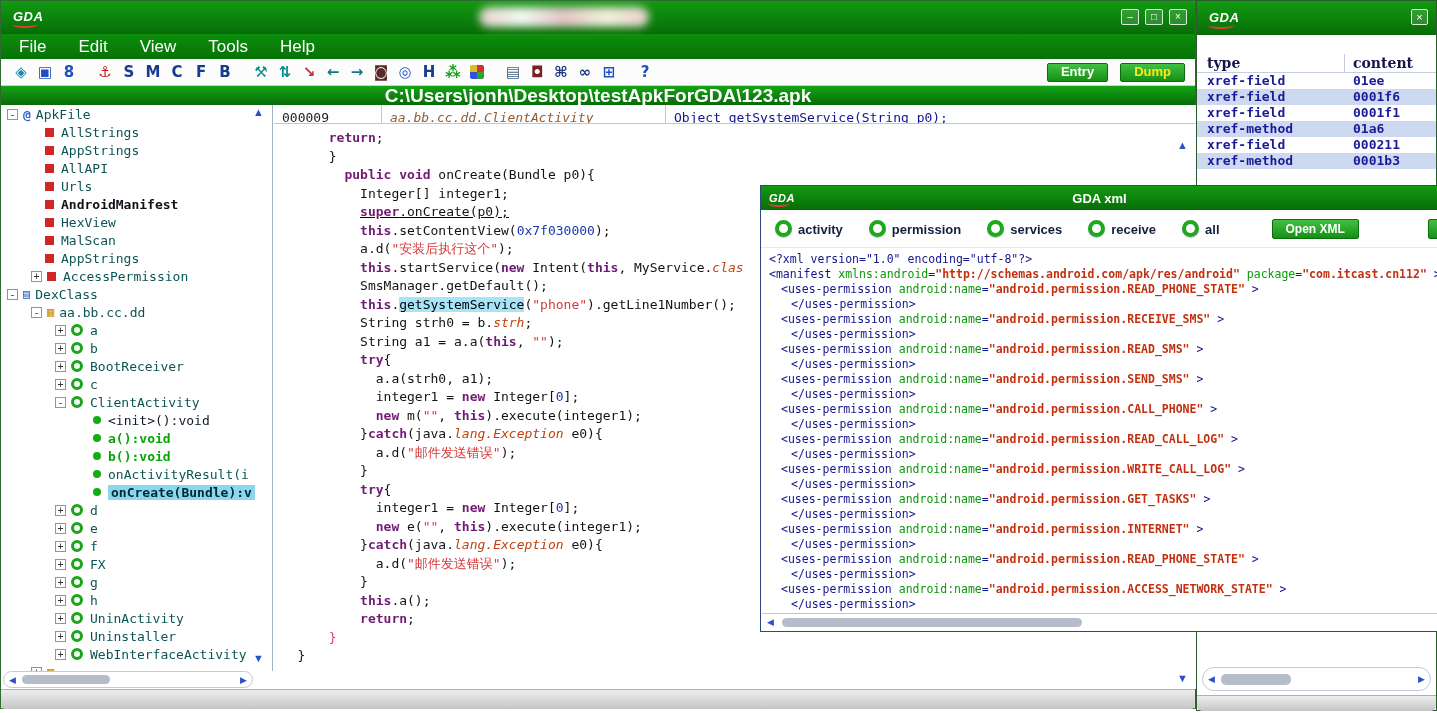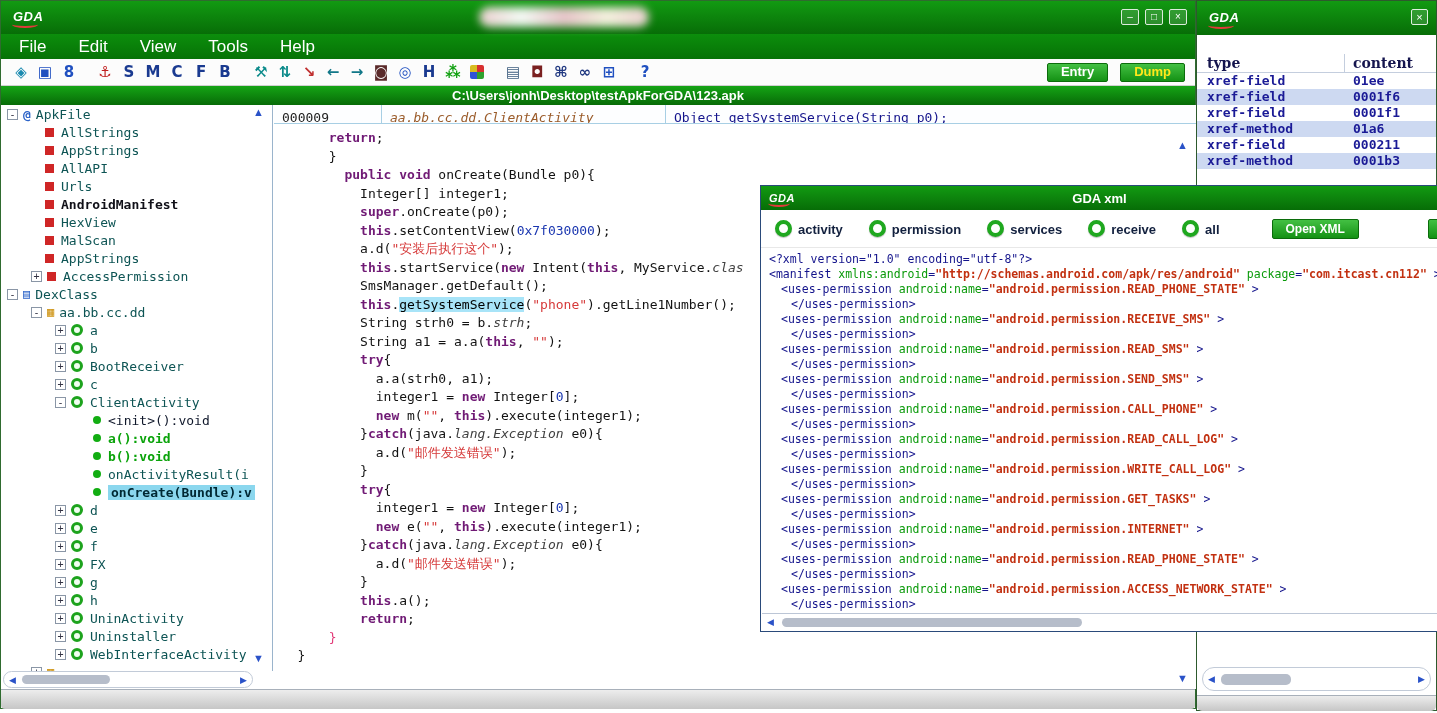--- a/index.html
+++ b/index.html
@@ -22,21 +22,21 @@
 .menu-item{color:#fff;font-size:17px;padding:0 22px 0 10px;cursor:pointer;}
 .toolbar{height:27px;background:#fcfcfc;border-bottom:1px solid #d0d0d0;display:flex;align-items:center;padding:0 8px;}
 .tb-icon{width:24px;flex:none;text-align:center;font-size:15px;font-weight:bold;cursor:pointer;font-family:"DejaVu Sans",sans-serif;line-height:24px;}
 .tb-icon.gap{margin-left:12px;}
 .tb-icon.quad{width:14px;height:14px;line-height:14px;margin:0 5px;border-radius:2px;
  background:conic-gradient(#d83030 0 25%,#2fa22f 0 50%,#2f52d8 0 75%,#d8bc20 0);}
 .tb-btn{height:19px;padding:0 13px;background:linear-gradient(#43c043,#149114);border:1px solid #0b6c0b;border-radius:2px;
  color:#fff;font-weight:bold;font-size:13px;line-height:16px;cursor:pointer;flex:none;}
 #entry-btn{margin-left:auto;}
 #dump-btn{color:#ffe81a;margin-left:12px;margin-right:2px;}
-.pathbar{height:19px;background:linear-gradient(#15a415,#076b07);color:#fff;font-weight:bold;font-size:13px;text-align:center;line-height:19px;white-space:nowrap;overflow:hidden;}
+.pathbar{height:19px;background:linear-gradient(#15a415,#076b07);color:#fff;font-weight:bold;font-size:19px;text-align:center;line-height:19px;white-space:nowrap;overflow:hidden;}
 
 
 .tree-panel{position:absolute;left:0;top:104px;width:272px;height:566px;border-right:1px solid #9ab4cc;overflow:hidden;background:#fff;}
 .t-row{display:flex;align-items:center;height:18px;white-space:nowrap;font-family:"DejaVu Sans Mono",monospace;cursor:pointer;}
 .t-exp{width:11px;height:11px;flex:none;border:1px solid #8a96a6;color:#334;font-size:10px;line-height:9px;text-align:center;background:#fff;margin-right:5px;font-family:"DejaVu Sans Mono",monospace;}
 .t-spacer{width:14px;flex:none;}
 .t-ico{flex:none;margin-right:7px;display:inline-block;}
 .t-ico-red{width:9px;height:9px;background:#cf2626;}
 .t-ico-cls{width:12px;height:12px;border:3px solid #1da31d;border-radius:50%;background:#f2fff2;}
 .t-ico-dot{width:8px;height:8px;border-radius:50%;background:#12ad12;}
@@ -67,21 +67,21 @@
 .code-head{height:19px;display:flex;border-bottom:1px solid #a8cfe4;background:#fdfeff;}
 .ch-cell{border-right:1px solid #a8cfe4;padding:5px 8px;font-family:"DejaVu Sans Mono",monospace;font-size:13px;white-space:nowrap;overflow:hidden;}
 .ch-addr{width:108px;color:#222;}
 .ch-class{width:284px;color:#9a5b2a;font-style:italic;}
 .ch-sig{flex:1;color:#14148c;border-right:none;}
 #code-lines{padding-top:5px;}
 .c-line{white-space:pre;height:18.5px;font-family:"DejaVu Sans Mono",monospace;font-size:13px;line-height:18.5px;}
 .c-k{color:#701a75;font-weight:bold;}
 .c-s{color:#d63a3a;}
 .c-n{color:#1a36b0;}
-.c-i{color:#404040;font-style:italic;}
+.c-i{color:#c2410c;font-style:italic;}
 .c-h{background:#a8e4f8;}
 .c-r{color:#e23a78;}
 .c-p{color:#121212;}
 
 
 #xref-win{left:1196px;top:0;width:241px;height:711px;border:1px solid #2d5a2d;}
 #xref-win>.titlebar{height:34px;padding:0 8px;}
 .close-box{position:absolute;right:8px;top:8px;width:17px;height:16px;border:1px solid #e0f0e0;background:rgba(255,255,255,.14);
  color:#fff;font-size:11px;line-height:14px;text-align:center;border-radius:2px;cursor:pointer;}
 .x-head{display:flex;height:19px;margin-top:19px;border-bottom:1px solid #c4cede;font-family:"DejaVu Serif",serif;font-weight:bold;color:#15154e;font-size:14px;line-height:18px;}
@@ -346,21 +346,21 @@
     <div class="code-head">
       <div class="ch-cell ch-addr">000009</div>
       <div class="ch-cell ch-class">aa.bb.cc.dd.ClientActivity</div>
       <div class="ch-cell ch-sig">Object getSystemService(String p0);</div>
     </div>
     <div id="code-lines">
         <div class="c-line" style="padding-left: 7ch;"><span class="c-k">return</span><span class="c-p">;</span></div>
         <div class="c-line" style="padding-left: 7ch;"><span class="c-p">}</span></div>
         <div class="c-line" style="padding-left: 9ch;"><span class="c-k">public void </span><span class="c-p">onCreate(Bundle p0){</span></div>
         <div class="c-line" style="padding-left: 11ch;"><span class="c-p">Integer[] integer1;</span></div>
-        <div class="c-line" style="padding-left: 11ch;"><span class="c-k">super</span><span class="c-p">.onCreate(p0);</span></div>
+        <div class="c-line" style="padding-left: 11ch; text-decoration: underline;"><span class="c-k">super</span><span class="c-p">.onCreate(p0);</span></div>
         <div class="c-line" style="padding-left: 11ch;"><span class="c-k">this</span><span class="c-p">.setContentView(</span><span class="c-n">0x7f030000</span><span class="c-p">);</span></div>
         <div class="c-line" style="padding-left: 11ch;"><span class="c-p">a.d(</span><span class="c-s">"安装后执行这个"</span><span class="c-p">);</span></div>
         <div class="c-line" style="padding-left: 11ch;"><span class="c-k">this</span><span class="c-p">.startService(</span><span class="c-k">new</span><span class="c-p"> Intent(</span><span class="c-k">this</span><span class="c-p">, MyService.</span><span class="c-i">clas</span></div>
         <div class="c-line" style="padding-left: 11ch;"><span class="c-p">SmsManager.getDefault();</span></div>
         <div class="c-line" style="padding-left: 11ch;"><span class="c-k">this</span><span class="c-p">.</span><span class="c-h">getSystemService</span><span class="c-p">(</span><span class="c-s">"phone"</span><span class="c-p">).getLine1Number();</span></div>
         <div class="c-line" style="padding-left: 11ch;"><span class="c-p">String strh0 = b.</span><span class="c-i">strh</span><span class="c-p">;</span></div>
         <div class="c-line" style="padding-left: 11ch;"><span class="c-p">String a1 = a.a(</span><span class="c-k">this</span><span class="c-p">, </span><span class="c-s">""</span><span class="c-p">);</span></div>
         <div class="c-line" style="padding-left: 11ch;"><span class="c-k">try</span><span class="c-p">{</span></div>
         <div class="c-line" style="padding-left: 13ch;"><span class="c-p">a.a(strh0, a1);</span></div>
         <div class="c-line" style="padding-left: 13ch;"><span class="c-p">integer1 = </span><span class="c-k">new</span><span class="c-p"> Integer[</span><span class="c-n">0</span><span class="c-p">];</span></div>

